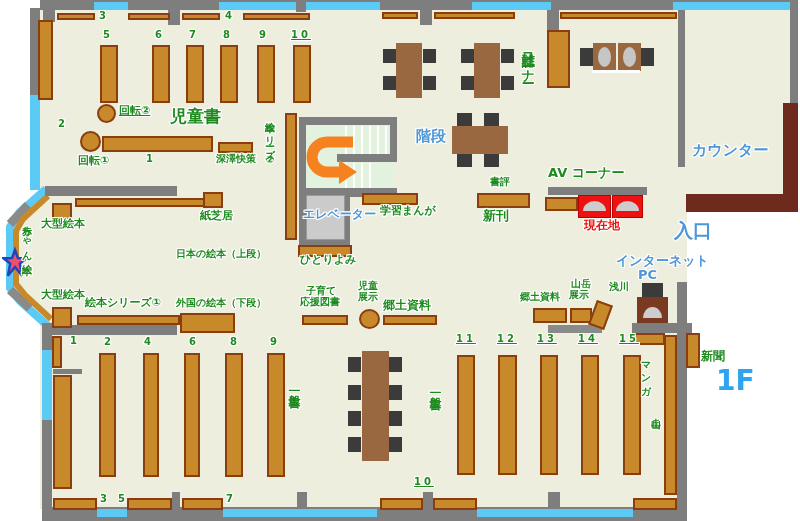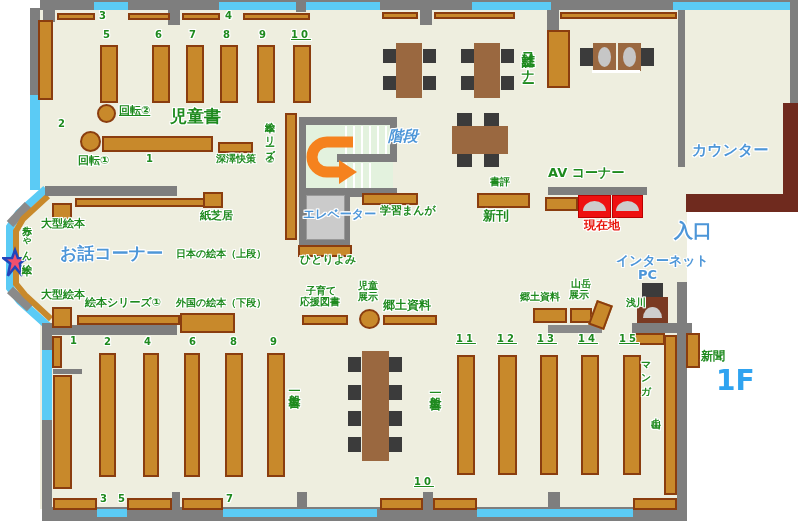--- a/index.html
+++ b/index.html
@@ -227,25 +227,24 @@
   <div class="lbl g ol s17" style="left:170px;top:108px;">児童書</div>
   <div class="lbl g ol s10" style="left:216px;top:154px;">深澤快策</div>
   <div class="lbl g ol s10 vt" style="left:264px;top:114px;">絵本シリーズ②</div>
   <div class="lbl g ol s11" style="left:200px;top:210px;">紙芝居</div>
   <div class="lbl g ol s11" style="left:41px;top:218px;">大型絵本</div>
   <div class="lbl g ol s11" style="left:41px;top:289px;">大型絵本</div>
   <div class="lbl g ol s10 vt" style="left:21px;top:218px;">赤ちゃん絵本</div>
   <div class="lbl g ol s10" style="left:176px;top:249px;">日本の絵本（上段）</div>
   <div class="lbl g ol s10" style="left:176px;top:261px;margin-top:37px;">外国の絵本（下段）</div>
   <div class="lbl g ol s11" style="left:85px;top:297px;">絵本シリーズ①</div>
-  <div class="lbl b ol s17" style="left:60px;top:245px;">お話コーナー</div>
   <div class="lbl g ol s11" style="left:300px;top:254px;">ひとりよみ</div>
   <div class="lbl g ol s11" style="left:380px;top:205px;">学習まんが</div>
 
-  <div class="lbl b ol s15" style="left:388px;top:129px;font-style:italic;">階段</div>
+  <div class="lbl b ol s15" style="left:416px;top:129px;">階段</div>
   <div class="lbl b ol s12" style="left:303px;top:208px;">エレベーター</div>
 
   <div class="lbl g ol s13 vt" style="left:521px;top:42px;">雑誌コーナー</div>
   <div class="lbl b ol s15" style="left:692px;top:143px;">カウンター</div>
 
   <div class="lbl g ol s10" style="left:490px;top:177px;">書評</div>
   <div class="lbl g ol s13" style="left:483px;top:209px;">新刊</div>
 
   <div class="lbl g ol s13" style="left:548px;top:166px;">AV コーナー</div>
   <div class="lbl r ol s12" style="left:584px;top:219px;">現在地</div>
@@ -254,21 +253,21 @@
   <div class="lbl b ol s13" style="left:638px;top:268px;">PC</div>
 
   <div class="lbl g ol s10" style="left:306px;top:286px;">子育て</div>
   <div class="lbl g ol s10" style="left:300px;top:297px;">応援図書</div>
   <div class="lbl g ol s10" style="left:358px;top:281px;">児童</div>
   <div class="lbl g ol s10" style="left:358px;top:292px;">展示</div>
   <div class="lbl g ol s12" style="left:383px;top:299px;">郷土資料</div>
   <div class="lbl g ol s10" style="left:520px;top:292px;">郷土資料</div>
   <div class="lbl g ol s10" style="left:571px;top:279px;">山岳</div>
   <div class="lbl g ol s10" style="left:569px;top:290px;">展示</div>
-  <div class="lbl g ol s10" style="left:609px;top:298px;margin-left:17px;">浅川</div>
+  <div class="lbl g ol s10" style="left:609px;top:282px;">浅川</div>
 
   <div class="lbl g ol s10" style="left:70px;top:336px;">1</div>
   <div class="lbl g ol s10" style="left:104px;top:337px;">2</div>
   <div class="lbl g ol s10" style="left:144px;top:337px;">4</div>
   <div class="lbl g ol s10" style="left:189px;top:337px;">6</div>
   <div class="lbl g ol s10" style="left:230px;top:337px;">8</div>
   <div class="lbl g ol s10" style="left:270px;top:337px;">9</div>
   <div class="lbl g ol s10" style="left:100px;top:494px;">3</div>
   <div class="lbl g ol s10" style="left:118px;top:494px;">5</div>
   <div class="lbl g ol s10" style="left:226px;top:494px;">7</div>

